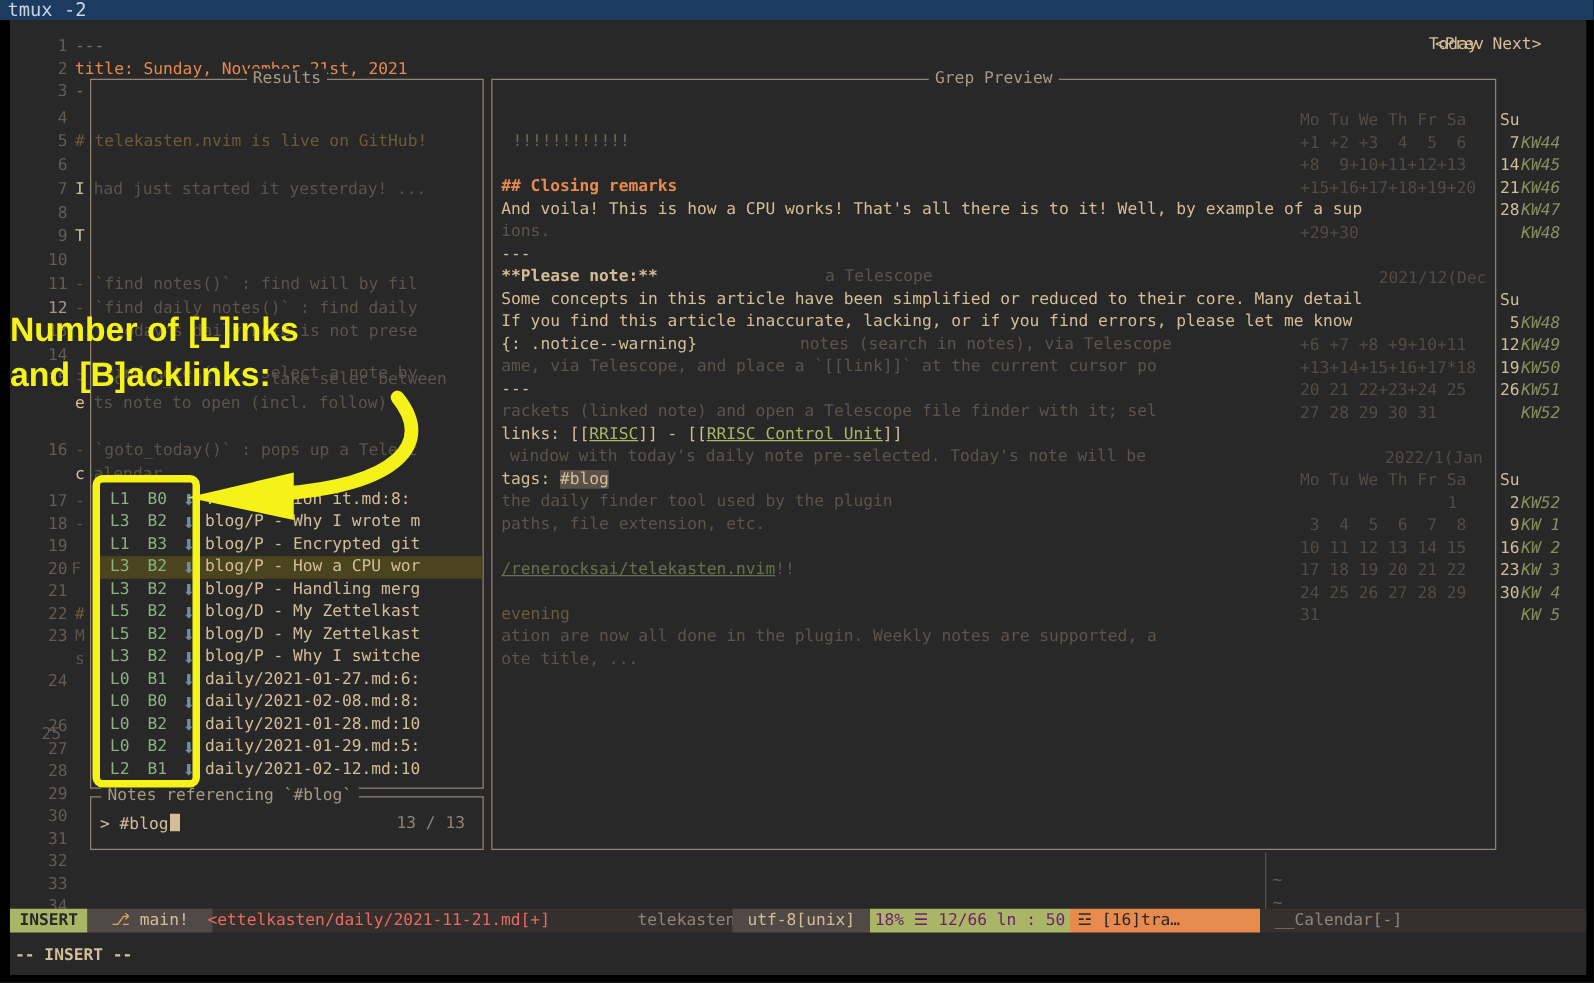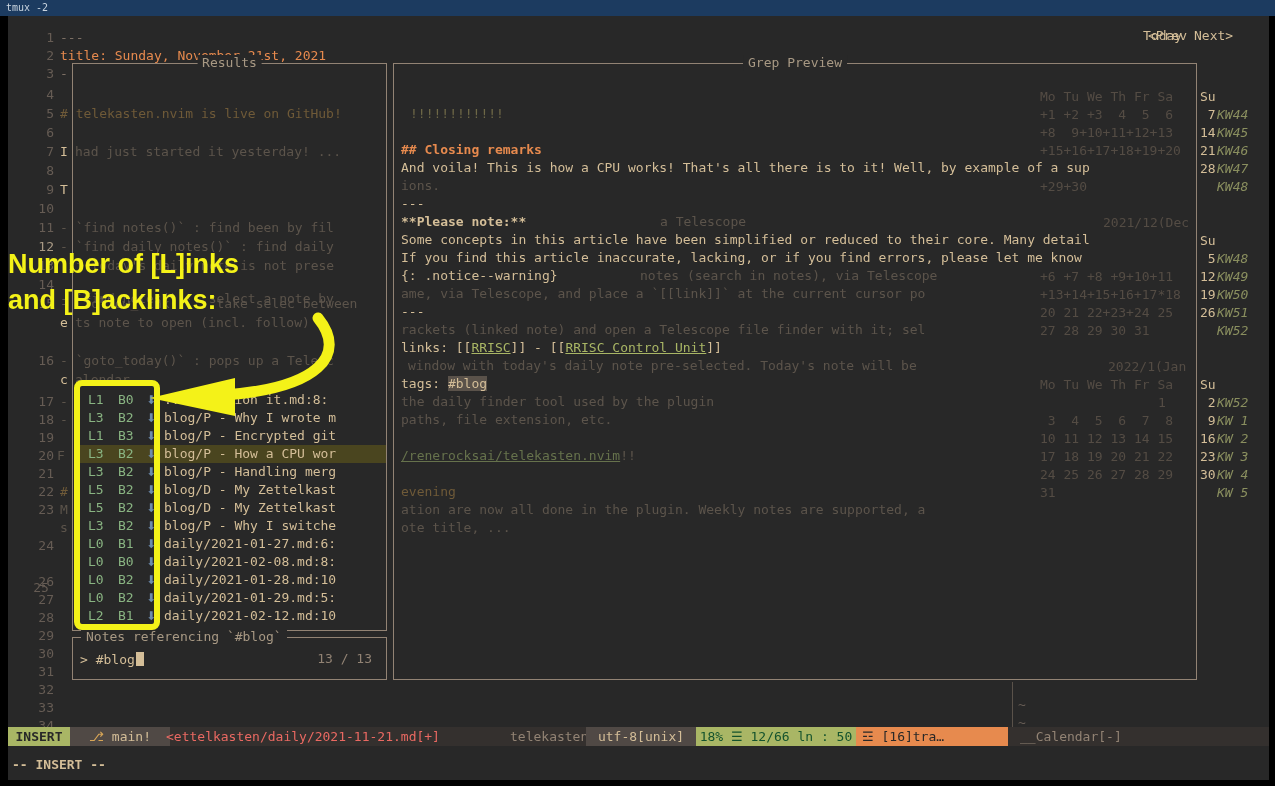--- a/index.html
+++ b/index.html
@@ -1,19 +1,19 @@
 <!DOCTYPE html>
 <html><head>
 <meta charset="utf-8">
 <style>
   html,body{margin:0;padding:0}
   body{width:1275px;height:786px;position:relative;background:#000;
        font-family:"DejaVu Sans Mono",monospace;font-size:13px;overflow:hidden}
   #titlebar{position:absolute;left:0;top:0;width:1275px;height:16px;background:#1c3b60;
-            color:#c9d4df;font-size:10px;line-height:16px;padding-left:6px;box-sizing:border-box;z-index:1}
+            color:#c9d4df;font-size:15px;line-height:16px;padding-left:6px;box-sizing:border-box;z-index:1}
   #term{position:absolute;left:8px;top:16px;width:1261px;height:764px;background:#282828;z-index:1}
   .layer{position:absolute;left:0;top:0;width:1275px;height:786px;pointer-events:none}
   #buffer-layer{z-index:2}#gutter-layer{z-index:2}#calendar-layer{z-index:3}
   #floats-layer{z-index:4}#chrome-layer{z-index:5}#annot-layer{z-index:6}
   .tline{position:absolute;left:0;width:1275px;height:18px;line-height:18px;white-space:pre}
   .grp{position:absolute;top:0;white-space:pre}
   .pv .grp{background:#282828}
   .seg-fg{color:#d4be98}.seg-dim{color:#5c544b}.seg-gray{color:#7c6f64}
   .seg-orange{color:#e78a4e}.seg-dimorange{color:#6f5a38}.seg-dimolive{color:#6e6847}
   .seg-h2{color:#e78a4e;font-weight:bold}.seg-bold{color:#d4be98;font-weight:bold}
@@ -97,21 +97,21 @@
     <div class="lnum" style="top: 699px;">33</div>
     <div class="lnum" style="top: 717px;">34</div>
   </div>
 <div id="buffer-layer" class="layer">
     <div class="tline" style="top: 29px;"><span class="grp" style="left: 60px;"><span class="seg-gray">---</span></span></div>
     <div class="tline" style="top: 47px;"><span class="grp" style="left: 60px;"><span class="seg-orange">title: Sunday, November 21st, 2021</span></span></div>
     <div class="tline" style="top: 65px;"><span class="grp" style="left: 60px;"><span class="seg-gray">-</span></span></div>
     <div class="tline" style="top: 105px;"><span class="grp" style="left: 60px;"><span class="seg-dimorange"># telekasten.nvim is live on GitHub!</span></span><span class="grp" style="left: 410px;"><span class="seg-dimolive">!!!!!!!!!!!!</span></span></div>
     <div class="tline" style="top: 143px;"><span class="grp" style="left: 60px;"><span class="seg-fg">I</span></span><span class="grp" style="left: 75px;"><span class="seg-dim">had just started it yesterday! ...</span></span></div>
     <div class="tline" style="top: 181px;"><span class="grp" style="left: 60px;"><span class="seg-fg">T</span></span></div>
-    <div class="tline" style="top: 219px;"><span class="grp" style="left: 60px;"><span class="seg-dim">- `find notes()` : find been by fil</span></span></div>
+    <div class="tline" style="top: 219px;"><span class="grp" style="left: 60px;"><span class="seg-dim">- `find notes()` : find will by fil</span></span></div>
     <div class="tline" style="top: 238px;"><span class="grp" style="left: 60px;"><span class="seg-dim">- `find daily notes()` : find daily</span></span></div>
     <div class="tline" style="top: 257px;"><span class="grp" style="left: 68px;"><span class="seg-dim">if today's daily note is not prese</span></span></div>
     <div class="tline" style="top: 290px;"><span class="grp" style="left: 60px;"><span class="seg-dim">- `find_notes()` : select a note by</span></span></div>
     <div class="tline" style="top: 295px;"><span class="grp" style="left: 60px;"><span class="seg-dim">- `follow_link()` : take selec between</span></span></div>
     <div class="tline" style="top: 314px;"><span class="grp" style="left: 60px;"><span class="seg-fg">e</span></span><span class="grp" style="left: 75px;"><span class="seg-dim">ts note to open (incl. follow)</span></span></div>
     <div class="tline" style="top: 352px;"><span class="grp" style="left: 60px;"><span class="seg-dim">- `goto_today()` : pops up a Telesc</span></span></div>
     <div class="tline" style="top: 371px;"><span class="grp" style="left: 60px;"><span class="seg-fg">c</span></span><span class="grp" style="left: 75px;"><span class="seg-dim">alendar</span></span></div>
     <div class="tline" style="top: 393px;"><span class="grp" style="left: 60px;"><span class="seg-dim">-</span></span></div>
     <div class="tline" style="top: 411px;"><span class="grp" style="left: 60px;"><span class="seg-dim">-</span></span></div>
     <div class="tline" style="top: 447px;"><span class="grp" style="left: 57px;"><span class="seg-dim">F</span></span></div>
@@ -270,21 +270,21 @@
   <div id="vsep"></div>
   <span class="tilde" style="top:696px">~</span>
   <span class="tilde" style="top:714px">~</span>
 
   <div id="statusbar"></div>
   <span class="sseg" style="left:8px;width:62px;background:#a9b665;color:#282828;font-weight:bold;text-align:center">INSERT</span>
   <span class="sseg" style="left:70px;width:100px;background:#504945;color:#d4be98;text-align:center"><span class="sym" style="color:#d8a657">⎇</span> <span>main!</span></span>
   <span class="sseg" style="left:166px;color:#ea6962">&lt;ettelkasten/daily/2021-11-21.md[+]</span>
   <span class="sseg" style="left:510px;color:#928374">telekasten</span>
   <span class="sseg" style="left:586px;width:110px;background:#504945;color:#d4be98;text-align:center">utf-8[unix]</span>
-  <span class="sseg" style="left:696px;width:160px;background:#a9b665;color:#14532d;text-align:center">18% ☰ 12/66 ln : 50</span>
+  <span class="sseg" style="left:696px;width:160px;background:#a9b665;color:#701a75;text-align:center">18% ☰ 12/66 ln : 50</span>
   <span class="sseg" style="left:856px;width:152px;background:#e78a4e;color:#282828;padding-left:6px;box-sizing:border-box">☲ [16]tra…</span>
   <span class="sseg" style="left:1020px;color:#928374">__Calendar[-]</span>
 
   <div id="cmdline">-- INSERT --</div>
 </div>
 
 <div id="annot-layer" class="layer">
   <div id="annot-text">
     <div>Number of [L]inks</div>
     <div>and [B]acklinks:</div>

